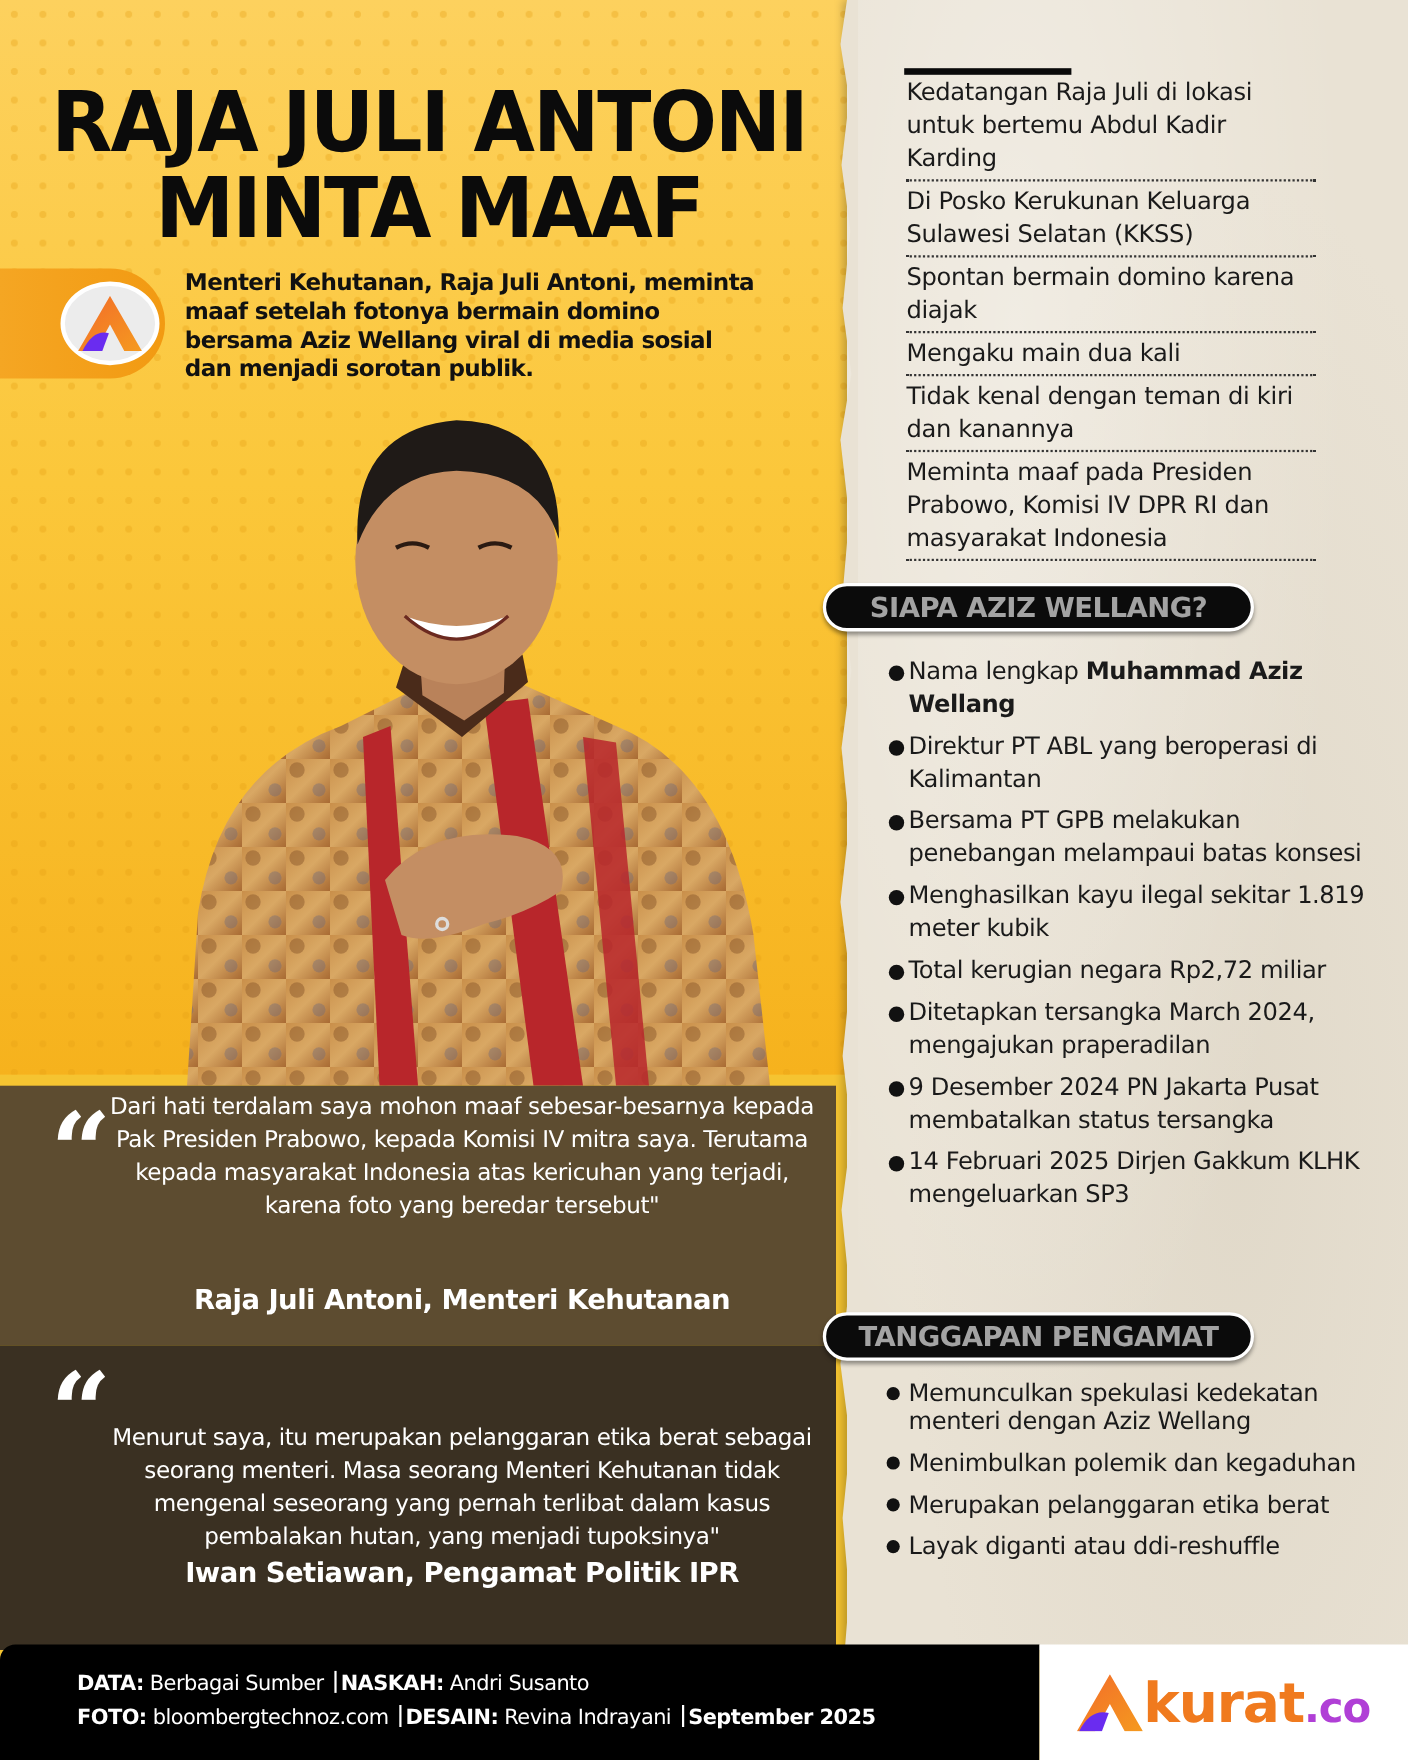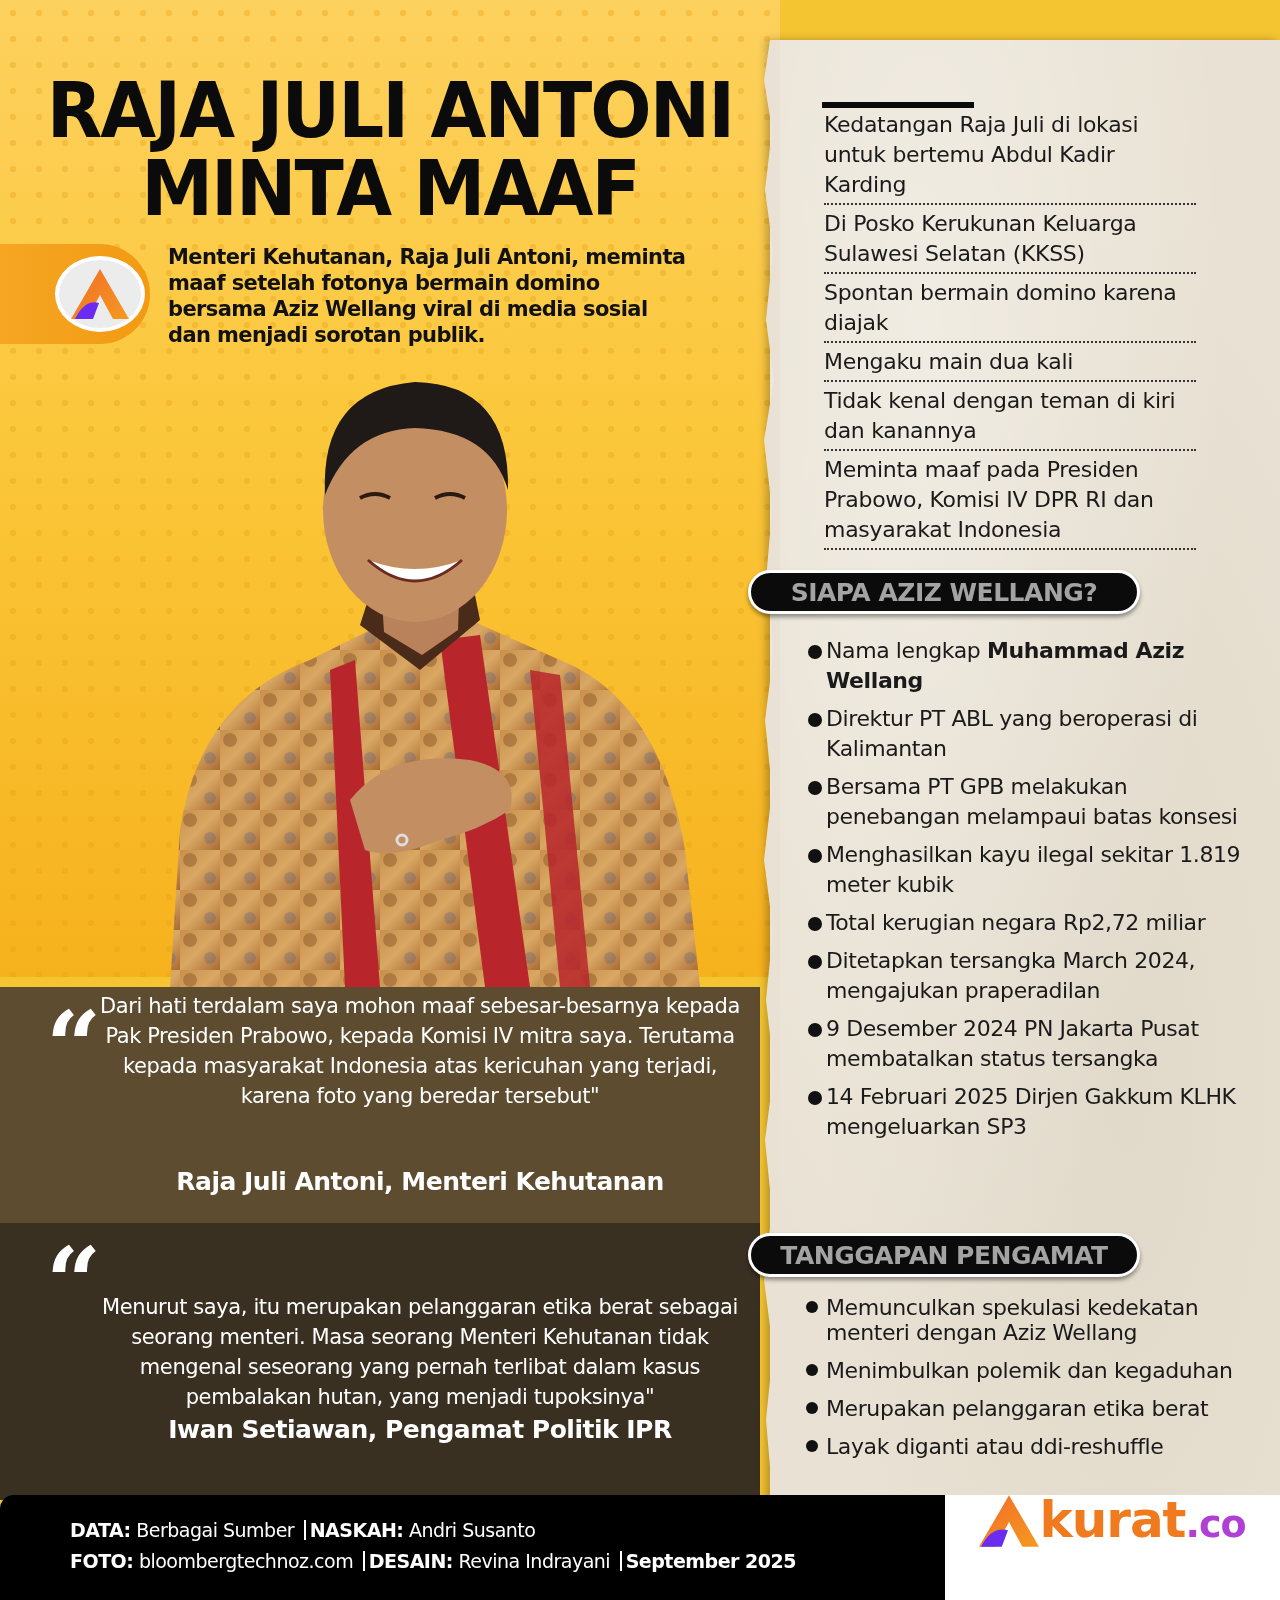--- a/index.html
+++ b/index.html
@@ -78,21 +78,20 @@
     .quote1 .quote-author { top: 180px; }
     .quote2 .quote-author { top: 192px; }
     
     .paper {
       position: absolute; left: 770px; top: 0; width: 510px; height: 1500px;
       background: #e9e2d4;
       background-image:
         radial-gradient(ellipse at 30% 20%, rgba(255,255,255,0.35), transparent 60%),
         radial-gradient(ellipse at 70% 70%, rgba(200,190,170,0.25), transparent 60%);
       box-shadow: -4px 0 8px rgba(0,0,0,0.25);
-      margin-top: 40px;
     }
     .paper-edge {
       position: absolute; left: -10px; top: 0; width: 20px; height: 1500px;
     }
     .top-bar {
       position: absolute; left: 52px; top: 62px; width: 152px; height: 6px;
       background: #0a0a0a;
     }
     .facts { position: absolute; left: 54px; top: 70px; width: 372px; }
     .fact {
@@ -133,21 +132,21 @@
     }
     .credits {
       position: absolute; left: 70px; top: 20px;
       font-family: "DejaVu Sans", sans-serif; font-size: 19px; line-height: 31px;
       color: #fff; letter-spacing: -0.5px;
     }
     .credits b { font-weight: 800; }
     .credits .sep { display: inline-block; width: 2px; height: 20px; background: #fff; margin: 0 4px; vertical-align: -3px; }
     .brand {
       position: absolute; left: 945px; top: 1495px; width: 335px; height: 105px;
-      background: #fff; display: flex; align-items: flex-start; justify-content: center;
+      background: #fff; display: flex; align-items: center; justify-content: center;
     }
     .brand-text {
       font-family: "DejaVu Sans", sans-serif; font-weight: 700; font-size: 50px;
       color: #f07a1e; letter-spacing: -1px; line-height: 1;
     }
     .brand-text .tld { color: #b03fd6; font-size: 38px; }
   </style>
 </head>
 <body>
 

